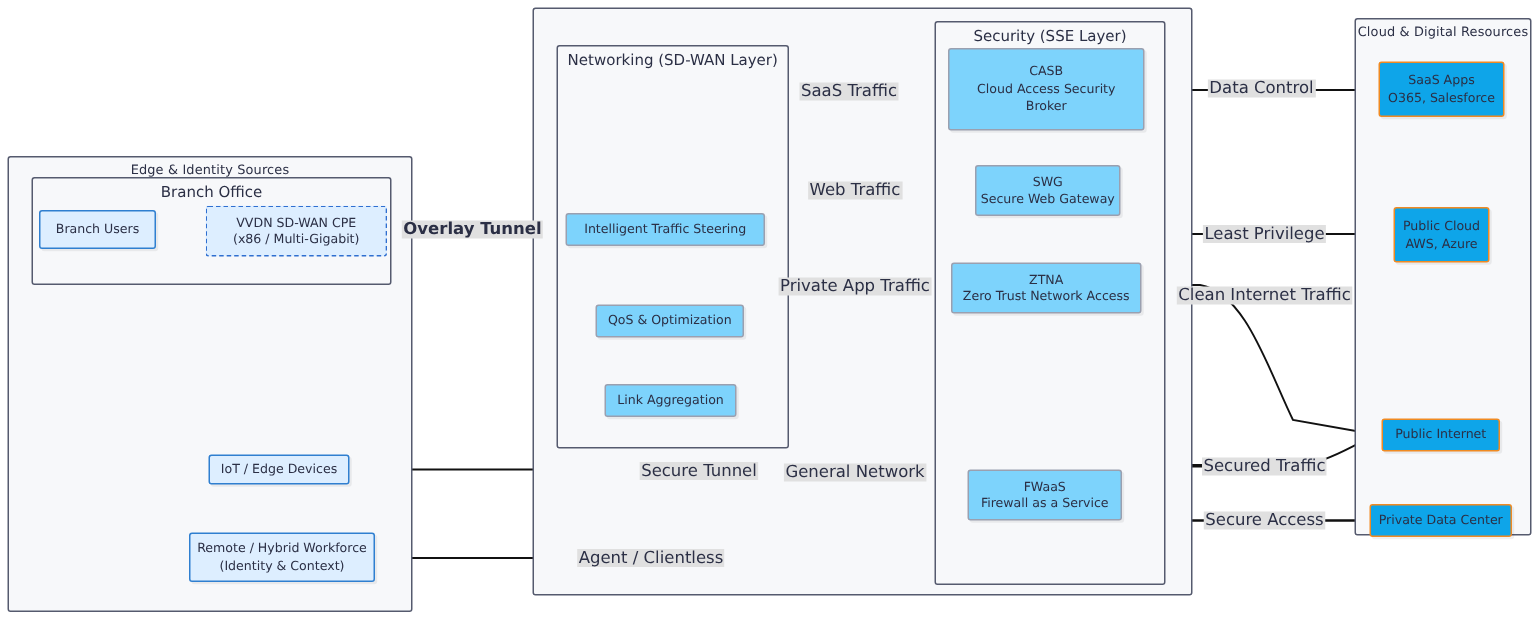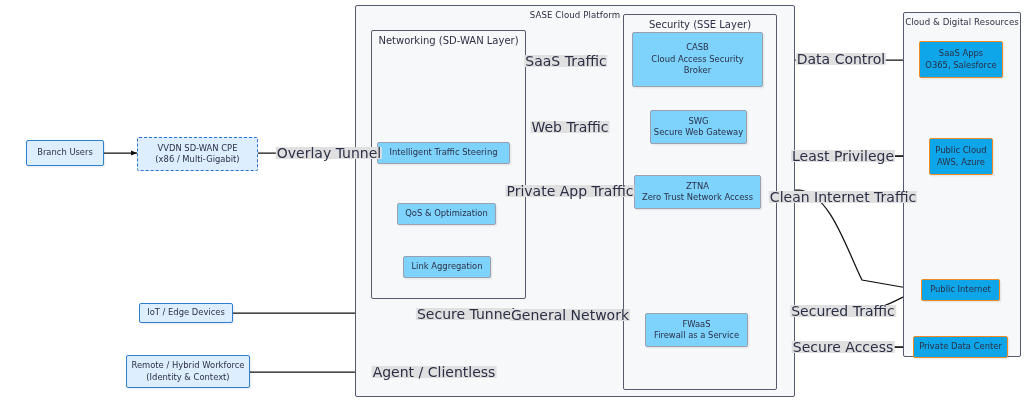--- a/index.html
+++ b/index.html
@@ -90,21 +90,21 @@
     background: #0ea5e9;
     border: 1.6px solid #f08a22;
     box-shadow: 1.5px 1.5px 0 rgba(0,0,0,0.06);
   }
   
   .elabel {
     position: absolute;
     transform: translate(-50%, -50%);
     background: #e0e0e0;
     color: #2b2f45;
-    font-size: 14px;
+    font-size: 11px;
     line-height: 10px;
     padding: 1px 1px;
     white-space: nowrap;
     text-align: right;
   }
 </style>
 </head>
 <body>
 
 <div id="canvas">
@@ -145,41 +145,47 @@
     </g>
 
     <g fill="none" stroke="#111" stroke-width="1.25">
       <path d="M770,156 L917,156"></path>
       <path d="M762,196 L800,196"></path>
       <path d="M760,347 L911,347"></path>
       <path d="M752,311 L866,311"></path>
     </g>
   </svg>
 
+  <div class="container" style="left:5px; top:104px; width:270px; height:304px;">
+    <div class="ctitle">Edge &amp; Identity Sources</div>
+
+    <div class="subcontainer" style="left:15px; top:13px; width:240px; height:72px;">
+      <div class="ctitle">Branch Office</div>
+    </div>
+  </div>
 
   <div class="node node-blue" style="left:26px; top:140px; width:78px; height:26px;">
     <span>Branch Users</span>
   </div>
 
   <div class="node node-dashed" style="left:137px; top:137px; width:121px; height:34px;">
     <span>VVDN SD-WAN CPE</span>
     <span class="l2">(x86 / Multi-Gigabit)</span>
   </div>
 
   <div class="node node-blue" style="left:139px; top:303px; width:94px; height:20px;">
     <span>IoT / Edge Devices</span>
   </div>
 
   <div class="node node-blue" style="left:126px; top:355px; width:124px; height:33px;">
     <span>Remote / Hybrid Workforce</span>
     <span class="l2">(Identity &amp; Context)</span>
   </div>
 
   <div class="container" style="left:355px; top:5px; width:440px; height:392px;">
-    <div class="ctitle">SASE Cloud Platform</div>
 
     <div class="subcontainer" style="left:15px; top:24px; width:155px; height:269px;">
       <div class="ctitle">Networking (SD-WAN Layer)</div>
     </div>
 
     <div class="subcontainer" style="left:267px; top:8px; width:154px; height:376px;">
       <div class="ctitle">Security (SSE Layer)</div>
     </div>
   </div>
 
@@ -231,21 +237,21 @@
   </div>
 
   <div class="node node-orange" style="left:921px; top:279px; width:79px; height:22px;">
     <span>Public Internet</span>
   </div>
 
   <div class="node node-orange" style="left:913px; top:336px; width:95px; height:22px;">
     <span>Private Data Center</span>
   </div>
 
-  <div class="elabel" style="left:329px; top:153px;">Overlay Tunnel</div>
+  <div class="elabel" style="left:315px; top:153px;font-weight:bold;">Overlay Tunnel</div>
   <div class="elabel" style="left:566px; top:61px;">SaaS Traffic</div>
   <div class="elabel" style="left:570px; top:127px;">Web Traffic</div>
   <div class="elabel" style="left:570px; top:191px;">Private App Traffic</div>
   <div class="elabel" style="left:466px; top:314px;">Secure Tunnel</div>
   <div class="elabel" style="left:570px; top:315px;">General Network</div>
   <div class="elabel" style="left:434px; top:372px;">Agent / Clientless</div>
   <div class="elabel" style="left:841px; top:59px;">Data Control</div>
   <div class="elabel" style="left:843px; top:156px;">Least Privilege</div>
   <div class="elabel" style="left:843px; top:197px;">Clean Internet Traffic</div>
   <div class="elabel" style="left:843px; top:311px;">Secured Traffic</div>

